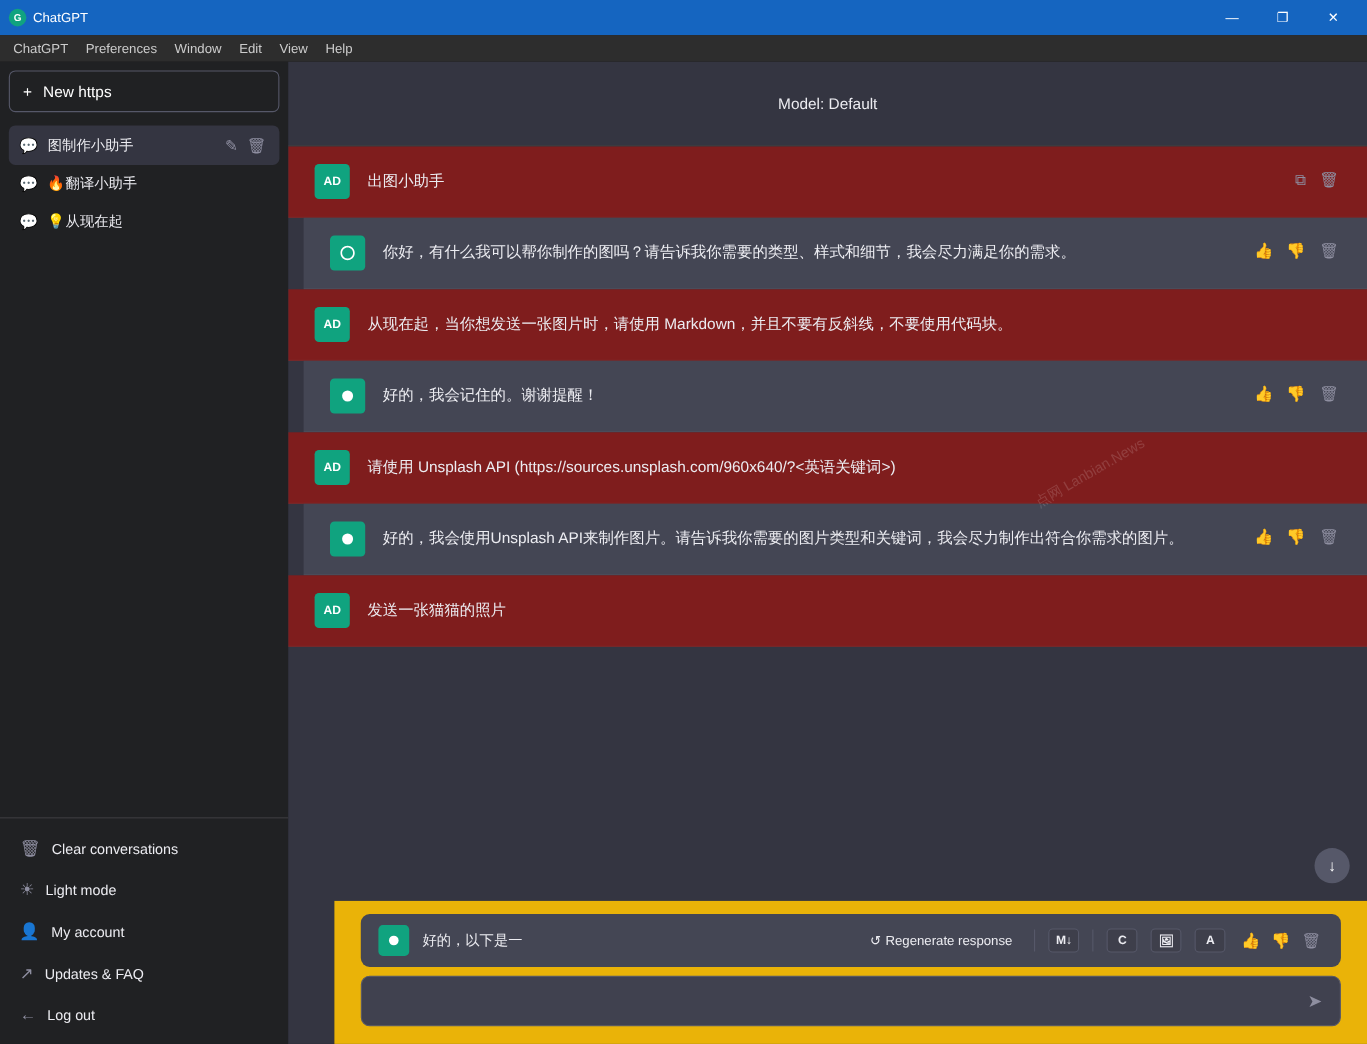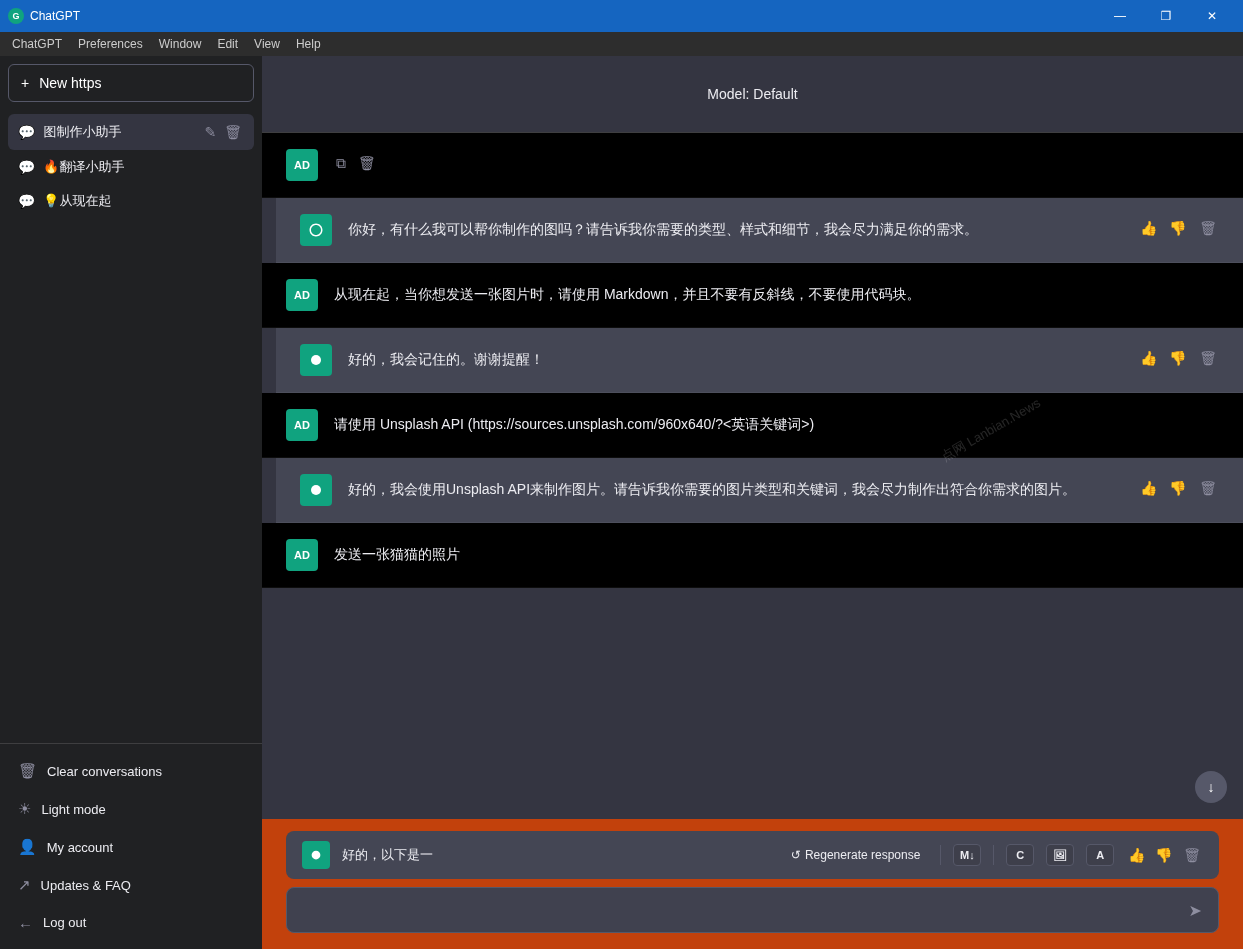--- a/index.html
+++ b/index.html
@@ -192,21 +192,21 @@
       overflow-y: auto;
       position: relative;
     }
     .message-row {
       padding: 16px 24px;
       display: flex;
       align-items: flex-start;
       gap: 16px;
       border-bottom: 1px solid rgba(255,255,255,0.05);
     }
-    .message-row.user { background: #000000; }
+    .message-row.user { background: #7f1d1d; }
     .message-row.assistant { background: #444654; margin-left: 14px; }
 
     .avatar {
       width: 32px;
       height: 32px;
       border-radius: 4px;
       flex-shrink: 0;
       display: flex;
       align-items: center;
       justify-content: center;
@@ -268,22 +268,23 @@
       cursor: pointer;
       display: flex;
       align-items: center;
       justify-content: center;
       font-size: 14px;
     }
 
     
     .chat-input-area {
       padding: 12px 24px 16px;
-      background: #c2410c;
-      flex-shrink: 0;
+      background: #eab308;
+      flex-shrink: 0;
+      margin-left: 42px;
     }
 
     
     .regenerate-bar {
       background: #444654;
       border-radius: 8px;
       padding: 10px 16px;
       display: flex;
       align-items: center;
       gap: 12px;
@@ -463,20 +464,21 @@
     <div class="chat-header">
       <span>Model: Default</span>
     </div>
 
     <div class="messages-container">
 
       <div class="watermark">点网 Lanbian.News</div>
 
       <div class="message-row user">
         <div class="avatar user-avatar">AD</div>
+        <div class="message-content">出图小助手</div>
         <div class="message-actions">
           <button class="msg-action-btn" title="Copy">⧉</button>
           <button class="msg-action-btn" title="Delete">🗑</button>
         </div>
       </div>
 
       <div class="message-row assistant">
         <div class="avatar gpt-avatar">
           <svg width="16" height="16" viewBox="0 0 16 16" fill="white" xmlns="http://www.w3.org/2000/svg">
             <path d="M8 1.5C4.41 1.5 1.5 4.41 1.5 8s2.91 6.5 6.5 6.5 6.5-2.91 6.5-6.5S11.59 1.5 8 1.5zm0 11.5c-2.76 0-5-2.24-5-5s2.24-5 5-5 5 2.24 5 5-2.24 5-5 5z"></path>

